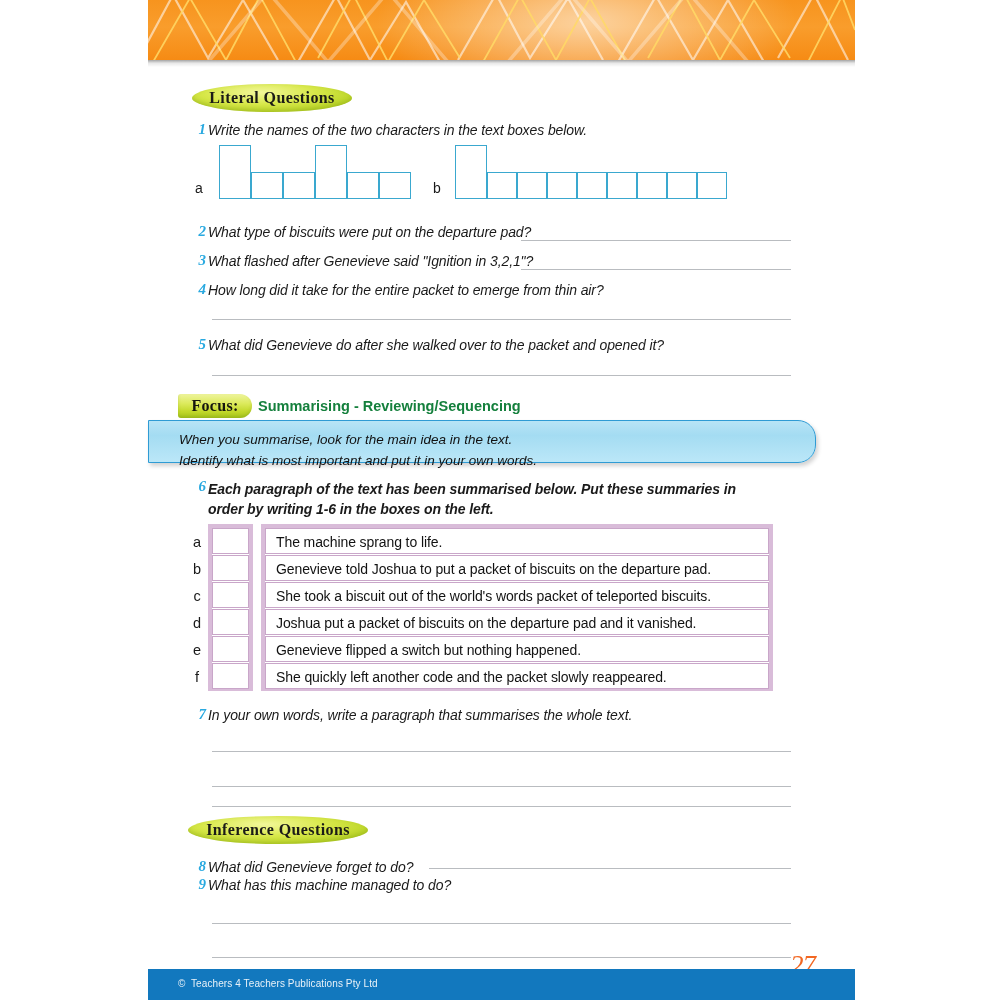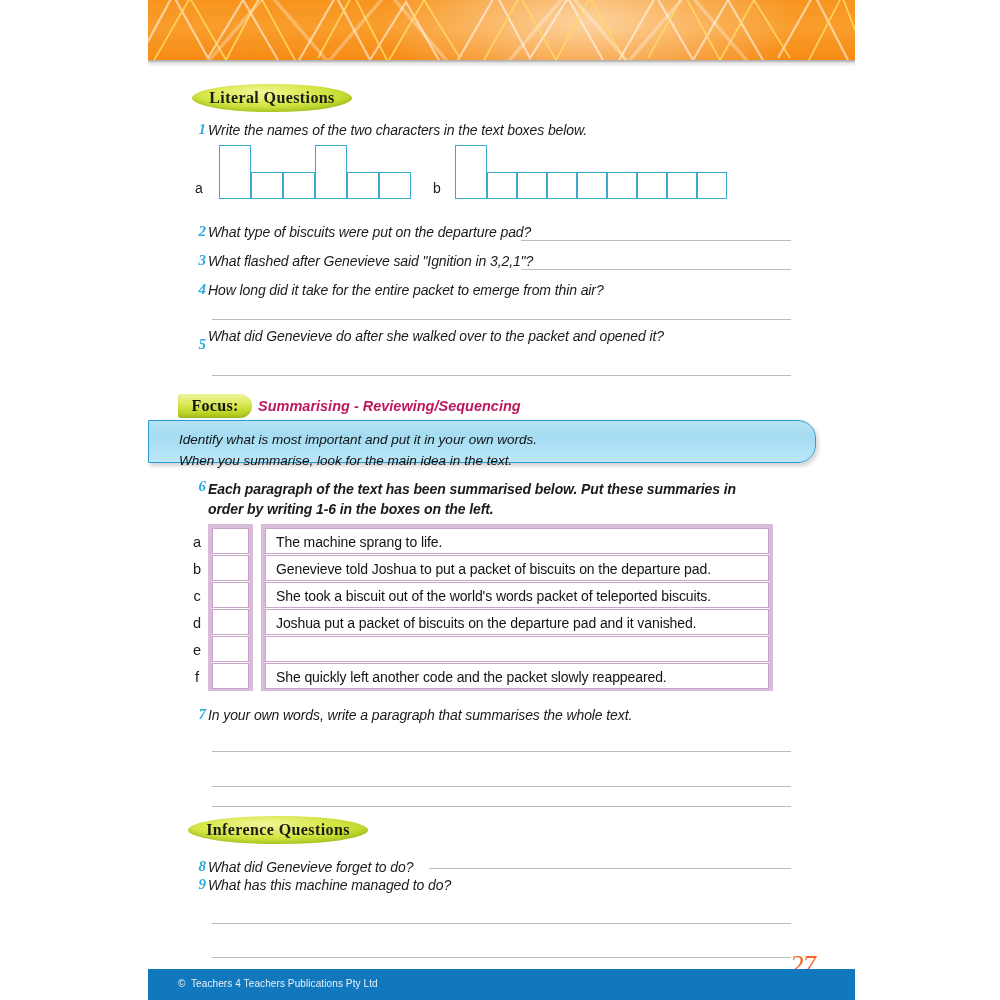--- a/index.html
+++ b/index.html
@@ -58,24 +58,23 @@
   .focus-badge span {
     font-family: "Liberation Serif", serif;
     font-weight: bold;
     color: #16160f;
     font-size: 16px;
     letter-spacing: 0.3px;
   }
   .focus-title {
     position: absolute;
     font-family: "Liberation Sans", sans-serif;
-    font-style: italic;
     font-weight: bold;
     font-size: 14.5px;
-    color: #be185d;
+    color: #15803d;
     white-space: nowrap;
   }
 
   
   .qnum {
     position: absolute;
     font-family: "Liberation Serif", serif;
     font-style: italic;
     font-weight: bold;
     font-size: 15px;
@@ -256,31 +255,31 @@
 
   <div class="qnum" style="left:190px; top:252px;">3</div>
   <div class="qtext" style="left:208px; top:253px;">What flashed after Genevieve said "Ignition in 3,2,1"?</div>
   <div class="ansline" style="left:521px; top:269px; width:270px;"></div>
 
   <div class="qnum" style="left:190px; top:281px;">4</div>
   <div class="qtext" style="left:208px; top:282px;">How long did it take for the entire packet to emerge from thin air?</div>
   <div class="ansline" style="left:212px; top:319px; width:579px;"></div>
 
   <div class="qnum" style="left:190px; top:336px;">5</div>
-  <div class="qtext" style="left:208px; top:328px;text-align:right;">What did Genevieve do after she walked over to the packet and opened it?</div>
+  <div class="qtext" style="left:208px; top:337px;text-align:right;">What did Genevieve do after she walked over to the packet and opened it?</div>
   <div class="ansline" style="left:212px; top:375px; width:579px;"></div>
 
   <div class="focus-badge" style="left:178px; top:394px; width:74px; height:24px;">
     <span>Focus:</span>
   </div>
   <div class="focus-title" style="left:258px; top:398px;">Summarising - Reviewing/Sequencing</div>
 
   <div class="infobox" style="left:148px; top:420px; width:668px; height:43px;">
+    <p>When you summarise, look for the main idea in the text.</p>
     <p>Identify what is most important and put it in your own words.</p>
-    <p>When you summarise, look for the main idea in the text.</p>
   </div>
 
   <div class="qnum" style="left:190px; top:478px;">6</div>
   <div class="qtext wrap" style="left:208px; top:479px; width:540px;font-weight:bold;">Each paragraph of the text has been summarised below. Put these summaries in order by writing 1-6 in the boxes on the left.</div>
 
   <div class="tbl-frame" style="left:208px; top:524px; width:45px; height:167px;"></div>
   <div class="tbl-frame" style="left:261px; top:524px; width:512px; height:167px;"></div>
 
   <div class="tbl-letter" style="left:190px; top:534px;">a</div>
   <div class="tbl-cell" style="left:212px; top:528px; width:37px; height:26px;"></div>
@@ -298,20 +297,21 @@
   <div class="tbl-text" style="left:276px; top:588px;">She took a biscuit out of the world's words packet of teleported biscuits.</div>
 
   <div class="tbl-letter" style="left:190px; top:615px;">d</div>
   <div class="tbl-cell" style="left:212px; top:609px; width:37px; height:26px;"></div>
   <div class="tbl-cell" style="left:265px; top:609px; width:504px; height:26px;"></div>
   <div class="tbl-text" style="left:276px; top:615px;">Joshua put a packet of biscuits on the departure pad and it vanished.</div>
 
   <div class="tbl-letter" style="left:190px; top:642px;">e</div>
   <div class="tbl-cell" style="left:212px; top:636px; width:37px; height:26px;"></div>
   <div class="tbl-cell" style="left:265px; top:636px; width:504px; height:26px;"></div>
+  <div class="tbl-text" style="left:276px; top:642px;">Genevieve flipped a switch but nothing happened.</div>
 
   <div class="tbl-letter" style="left:190px; top:669px;">f</div>
   <div class="tbl-cell" style="left:212px; top:663px; width:37px; height:26px;"></div>
   <div class="tbl-cell" style="left:265px; top:663px; width:504px; height:26px;"></div>
   <div class="tbl-text" style="left:276px; top:669px;">She quickly left another code and the packet slowly reappeared.</div>
 
   <div class="qnum" style="left:190px; top:706px;">7</div>
   <div class="qtext" style="left:208px; top:707px;">In your own words, write a paragraph that summarises the whole text.</div>
   <div class="ansline" style="left:212px; top:751px; width:579px;"></div>
   <div class="ansline" style="left:212px; top:786px; width:579px;"></div>

